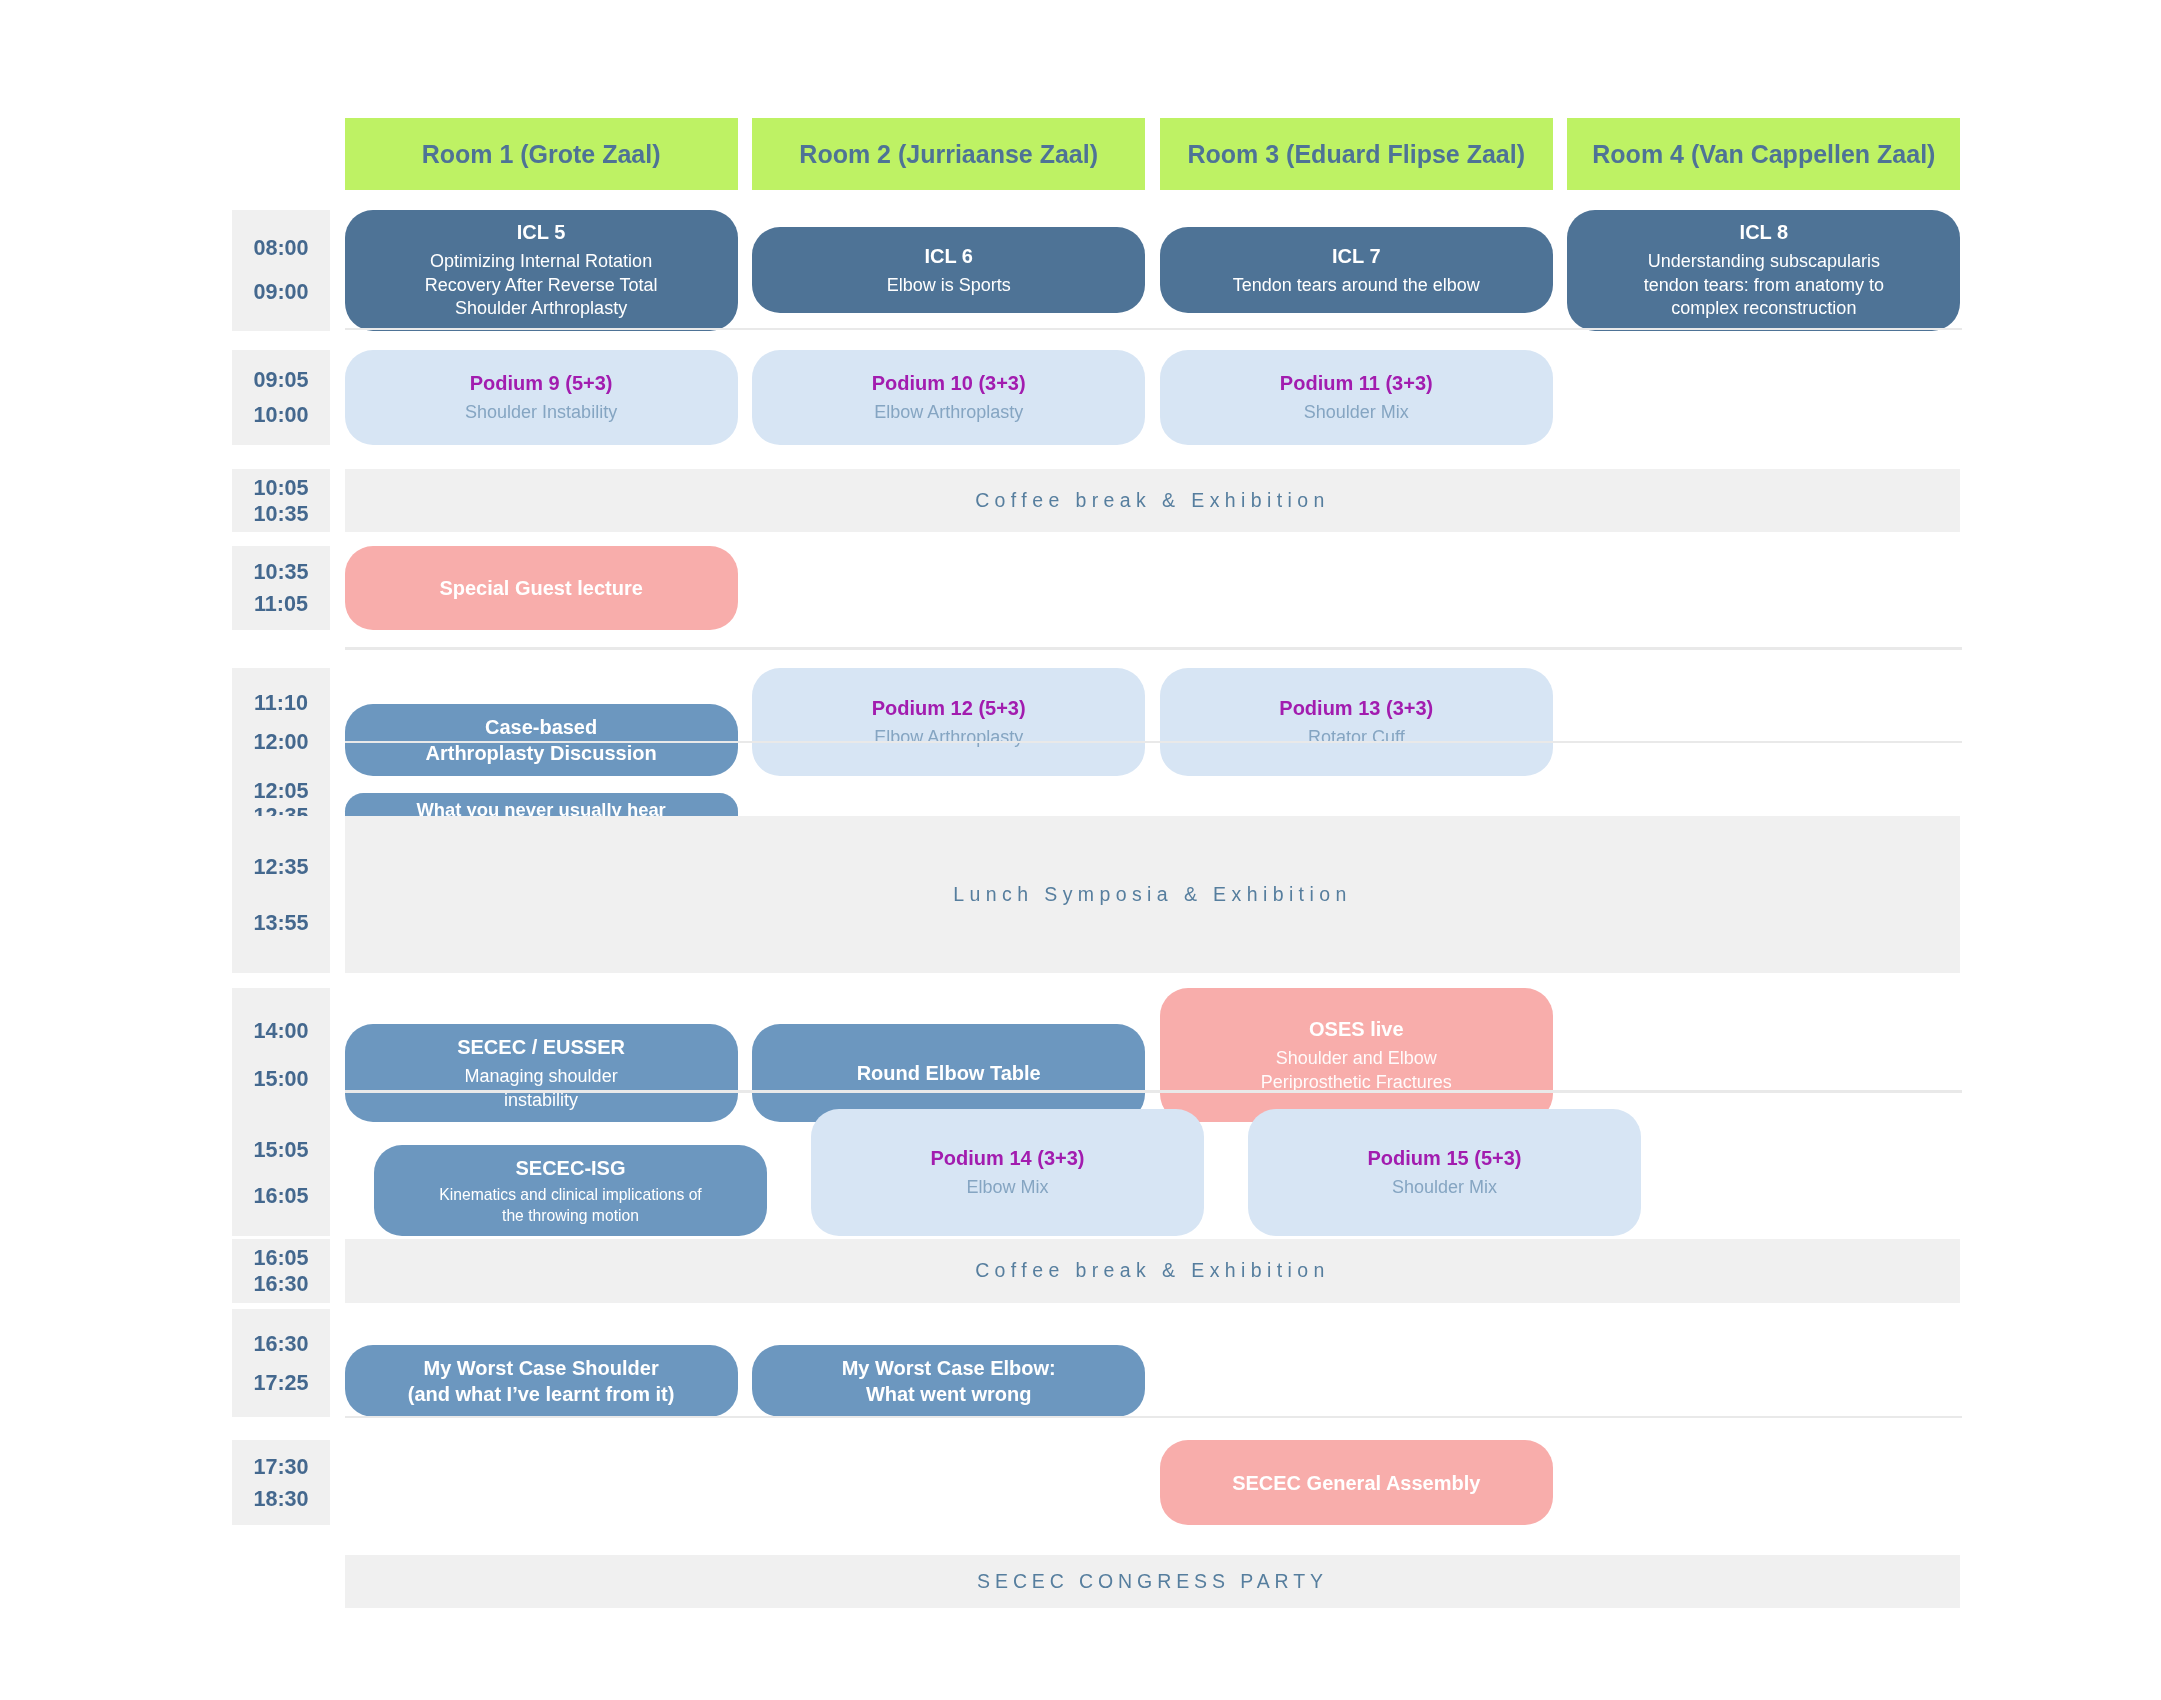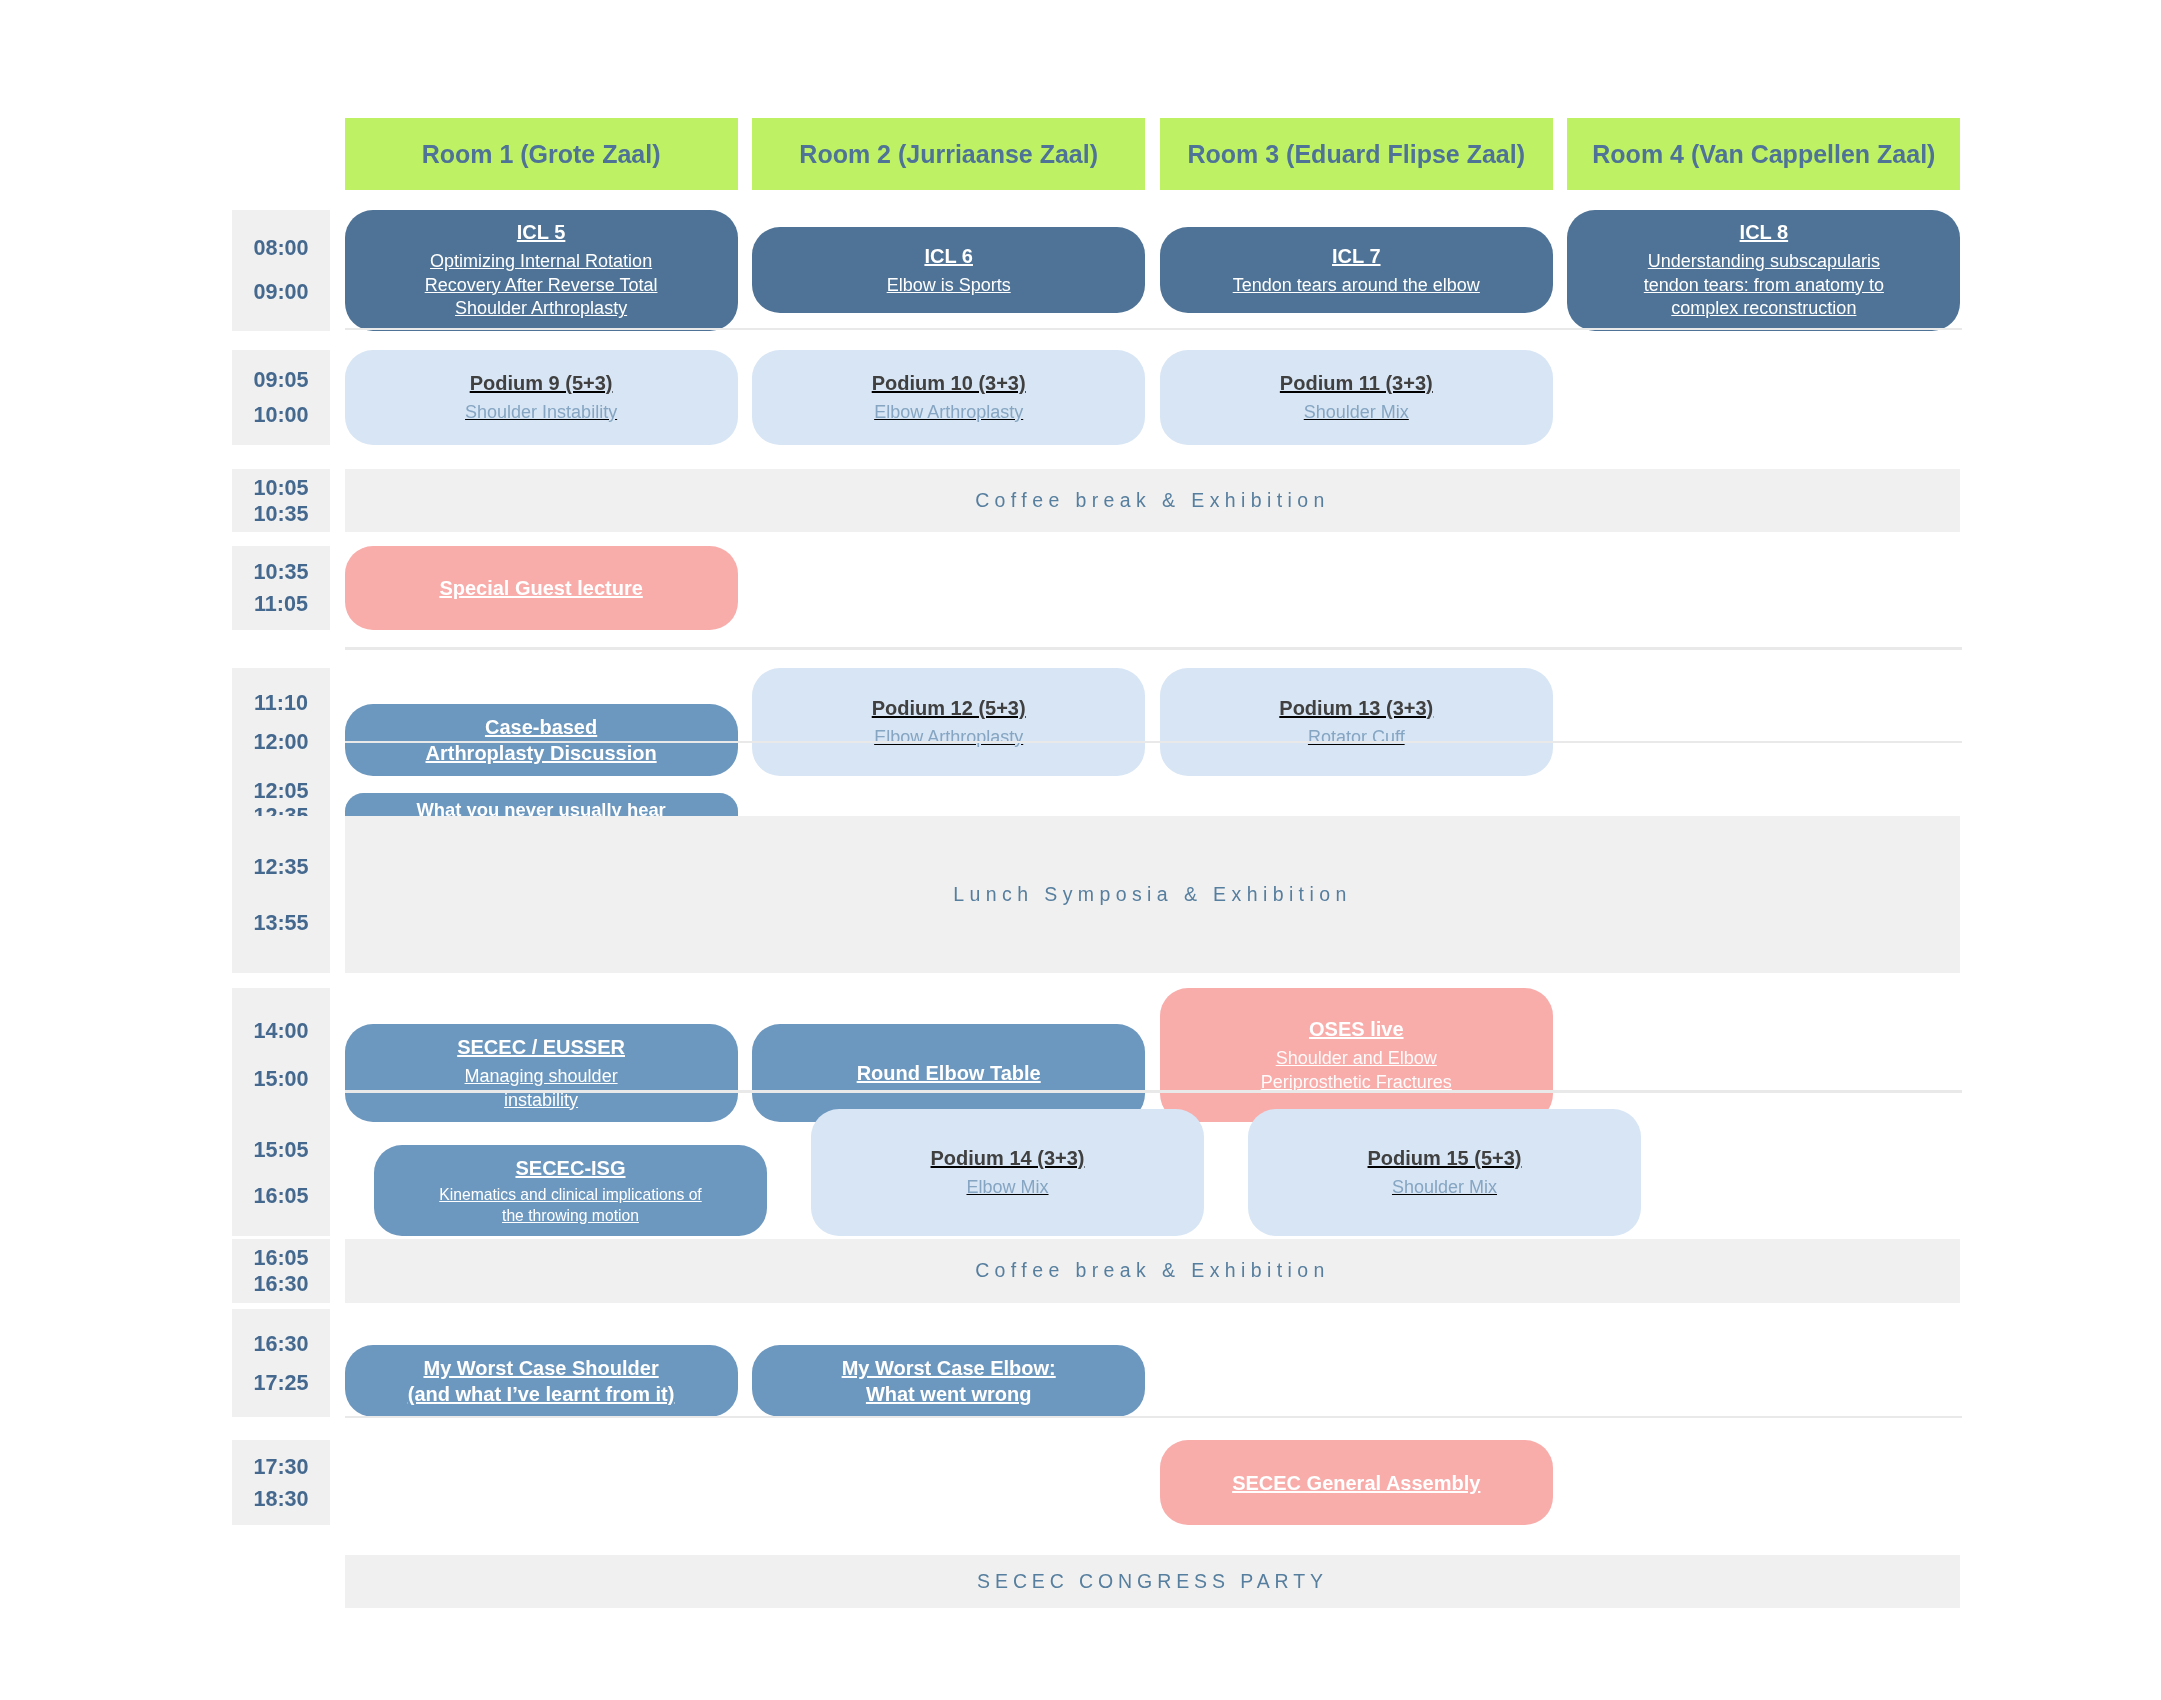--- a/index.html
+++ b/index.html
@@ -46,30 +46,29 @@
   }
   .time.tight { justify-content: center; gap: 2px; }
   
   .pill {
     border-radius: 28px;
     display: flex; flex-direction: column;
     align-items: center; justify-content: center;
     text-align: center;
     padding: 9.7px 23px;
     gap: 4.3px;
-    text-decoration: underline;
   }
   .pill .title   { font-weight: bold; font-size: 20px; line-height: 1.32; white-space: pre-line; }
   .pill .subtitle{ font-size: 18px; line-height: 1.32; white-space: pre-line; }
   .pill .subtitle.small-sub { font-size: 15.7px; }
   .dark  { background: #4e7396; color: #ffffff; }
   .med   { background: #6c97bf; color: #ffffff; margin-top: 36px; }
   .pink  { background: #f8adab; color: #ffffff; }
   .light { background: #d7e5f4; }
-  .light .title    { color: #404040; }
+  .light .title    { color: #a21caf; }
   .light .subtitle { color: #85a5c2; }
   .pink .subtitle  { color: rgba(255,255,255,0.95); }
   .center-pill { align-self: center; height: 86px; }
   .compact { border-radius: 18.4px; padding: 4.3px 16px; }
   .compact .title { font-size: 18.4px; line-height: 1.28; }
   
   .band {
     grid-column: 2 / span 4;
     background: #f0f0f0;
     color: #567e9e;

